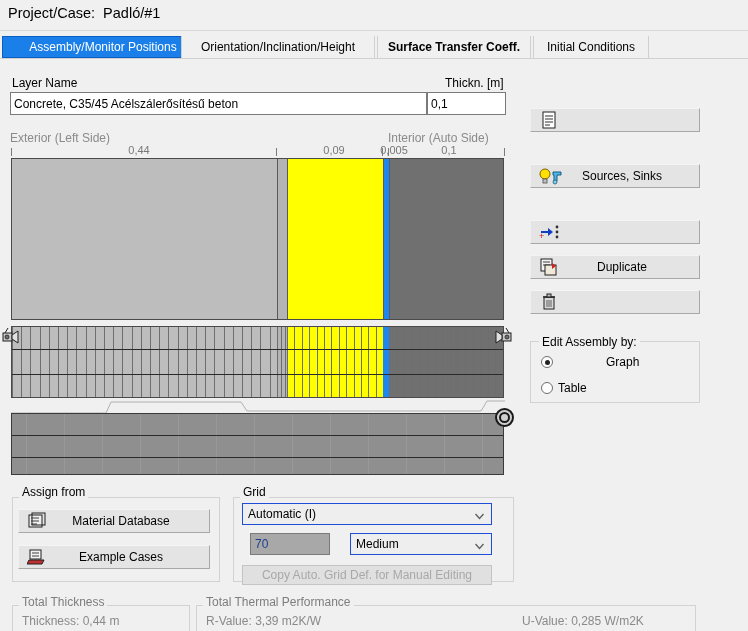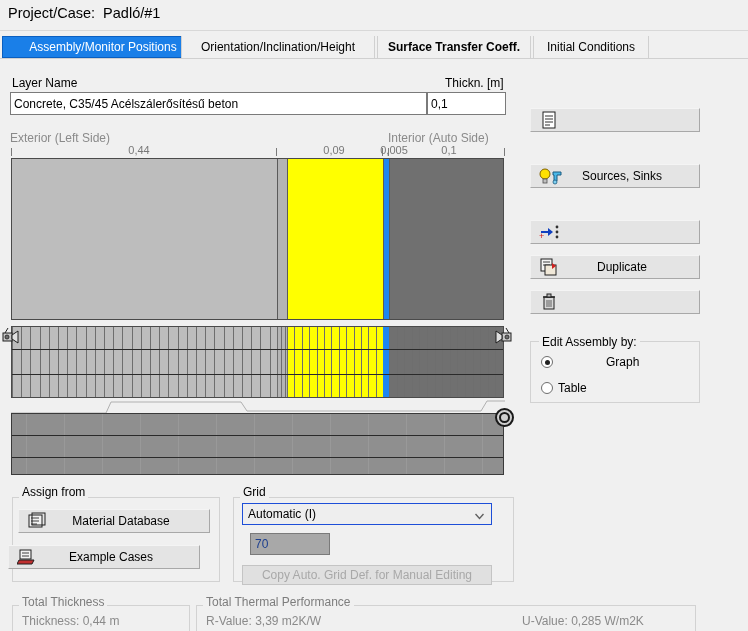--- a/index.html
+++ b/index.html
@@ -407,21 +407,21 @@
         <rect x="2" y="3" width="13" height="12" fill="#f0f0f0" stroke="#202020" stroke-width="1"></rect>
         <line x1="4" y1="6" x2="12" y2="6" stroke="#404040" stroke-width="1"></line>
         <line x1="4" y1="9" x2="12" y2="9" stroke="#404040" stroke-width="1"></line>
         <line x1="4" y1="12" x2="10" y2="12" stroke="#404040" stroke-width="1"></line>
         <rect x="5" y="1" width="13" height="12" fill="none" stroke="#202020" stroke-width="1"></rect>
       </svg>
     </span>
     <span class="btxt">Material Database</span>
   </div>
 
-  <div class="btn" style="left:8px; top:545px; width:192px;">
+  <div class="btn" style="left:18px; top:545px; width:192px;">
     <span class="bico">
       <svg viewBox="0 0 20 18" width="20" height="18">
         <rect x="3" y="2" width="11" height="9" fill="#f4f4f4" stroke="#202020" stroke-width="1"></rect>
         <line x1="5" y1="5" x2="12" y2="5" stroke="#404040" stroke-width="1"></line>
         <line x1="5" y1="8" x2="12" y2="8" stroke="#404040" stroke-width="1"></line>
         <path d="M2 12 h15 l-2 4 h-15 z" fill="#c03030" stroke="#202020" stroke-width="1"></path>
       </svg>
     </span>
     <span class="btxt">Example Cases</span>
   </div>
@@ -433,20 +433,28 @@
     <span>Automatic (I)</span>
     <span class="arrow">
       <svg viewBox="0 0 9 9" width="9" height="9">
           <polyline points="0.5,2 4.5,6.5 8.5,2" fill="none" stroke="#606060" stroke-width="1.4"></polyline>
         </svg>
     </span>
   </div>
 
   <div class="numfield" style="left:250px; top:533px; width:80px;">70</div>
 
+  <div class="combo" style="left:350px; top:533px; width:142px;">
+    <span>Medium</span>
+    <span class="arrow">
+      <svg viewBox="0 0 9 9" width="9" height="9">
+          <polyline points="0.5,2 4.5,6.5 8.5,2" fill="none" stroke="#606060" stroke-width="1.4"></polyline>
+        </svg>
+    </span>
+  </div>
 
   <div class="btn-wide" style="left:242px; top:565px; width:250px;">Copy Auto. Grid Def. for Manual Editing</div>
 
   <div class="group" style="left:12px; top:605px; width:178px; height:40px;"></div>
   <div class="group-title gray" style="left:19px; top:595px;">Total Thickness</div>
   <div class="statustext" style="left:22px; top:614px;">Thickness: 0,44 m</div>
 
   <div class="group" style="left:196px; top:605px; width:500px; height:40px;"></div>
   <div class="group-title gray" style="left:203px; top:595px;">Total Thermal Performance</div>
   <div class="statustext" style="left:206px; top:614px;">R-Value: 3,39 m2K/W</div>

